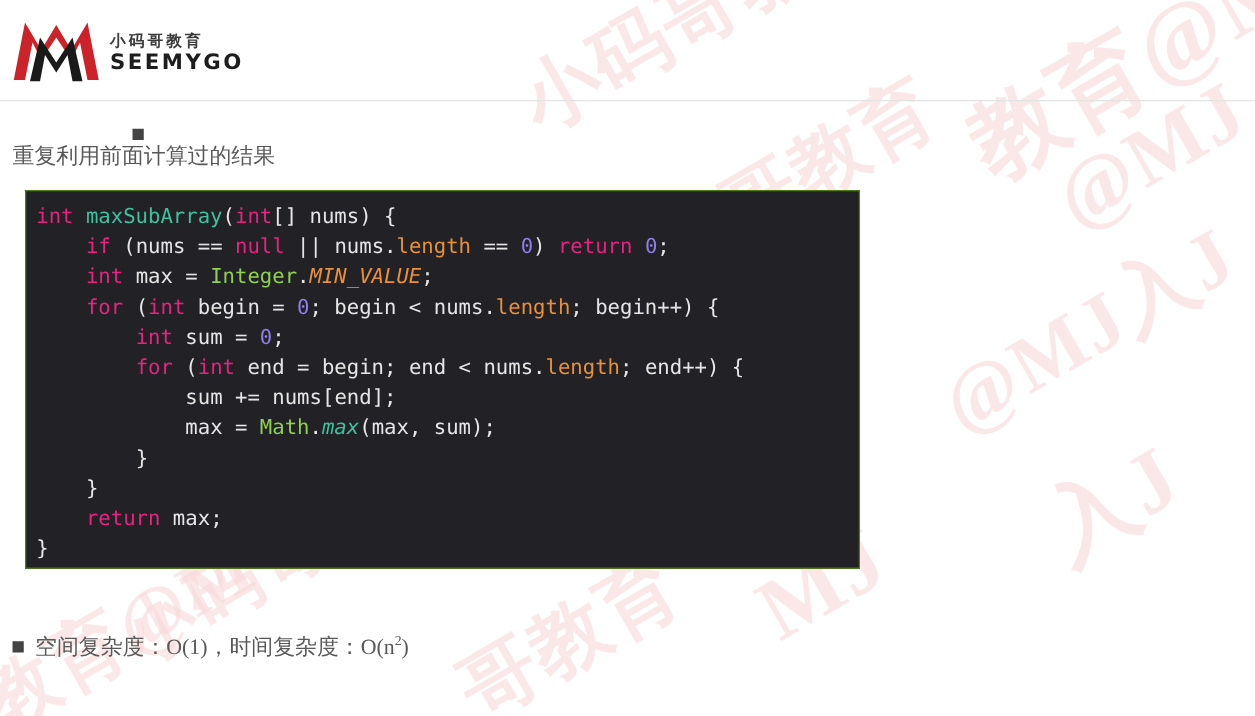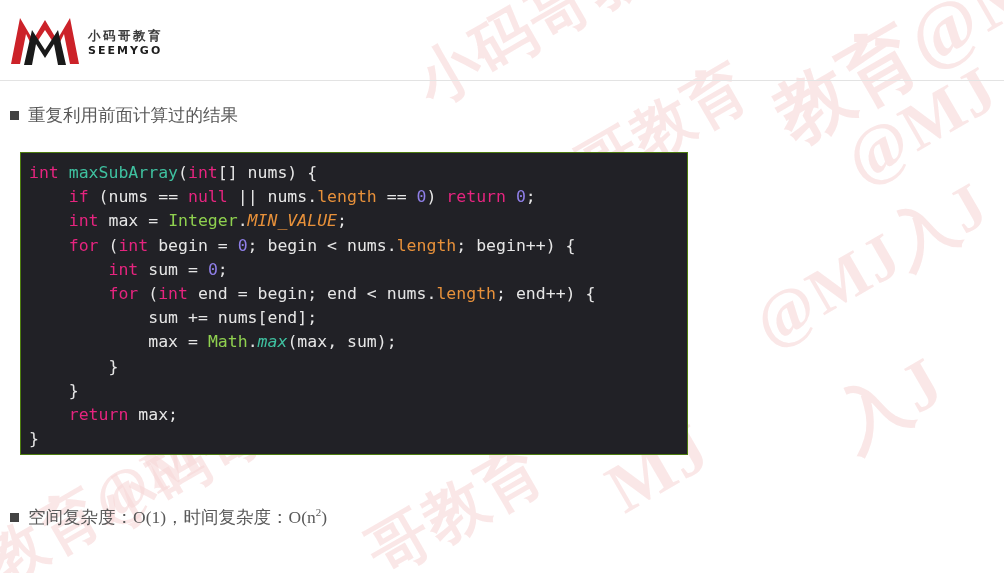--- a/index.html
+++ b/index.html
@@ -76,21 +76,21 @@
     padding-top: 6px;
   }
   #logo-cn {
     font-size: 12.5px;
     color: #3b3b3b;
     font-weight: bold;
     letter-spacing: 2.5px;
     margin-bottom: 3px;
   }
   #logo-en {
-    font-size: 11px;
+    font-size: 17px;
     color: #1d1d1d;
     font-weight: bold;
     letter-spacing: 2px;
     font-family: "DejaVu Sans", sans-serif;
   }
 
   #slide-title {
     margin-left: 26px;
     font-size: 37px;
     font-weight: bold;
@@ -112,21 +112,21 @@
     font-size: 17.5px;
     font-family: "DejaVu Sans", "Liberation Sans", sans-serif;
   }
   .bullet-sq {
     width: 9px;
     height: 9px;
     background: #434343;
     margin-right: 9px;
     flex: 0 0 auto;
   }
-  #bullet-top { position: absolute; left: 10px; top: 23px; }
+  #bullet-top { position: absolute; left: 10px; top: 23px; flex-direction: column; }
   #bullet-bottom { position: absolute; left: 10px; top: 425px; }
 
   .cx-sub { font-size: 11px; vertical-align: super; line-height: 0; }
   .serif { font-family: "Liberation Serif", "DejaVu Serif", serif; text-align: center; }
 
   
   #code-block {
     position: absolute;
     left: 20px;
     top: 72px;

